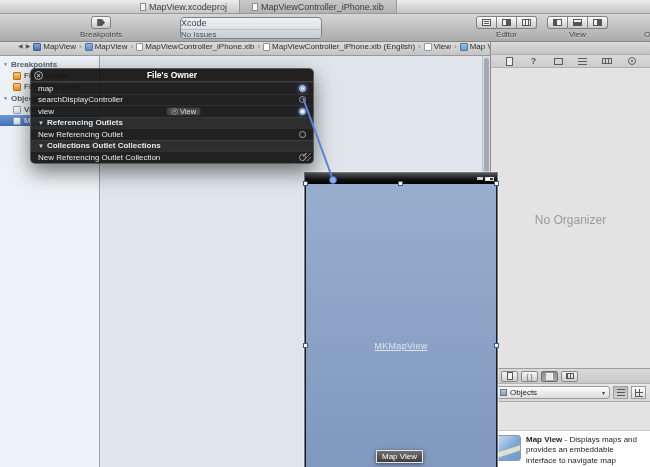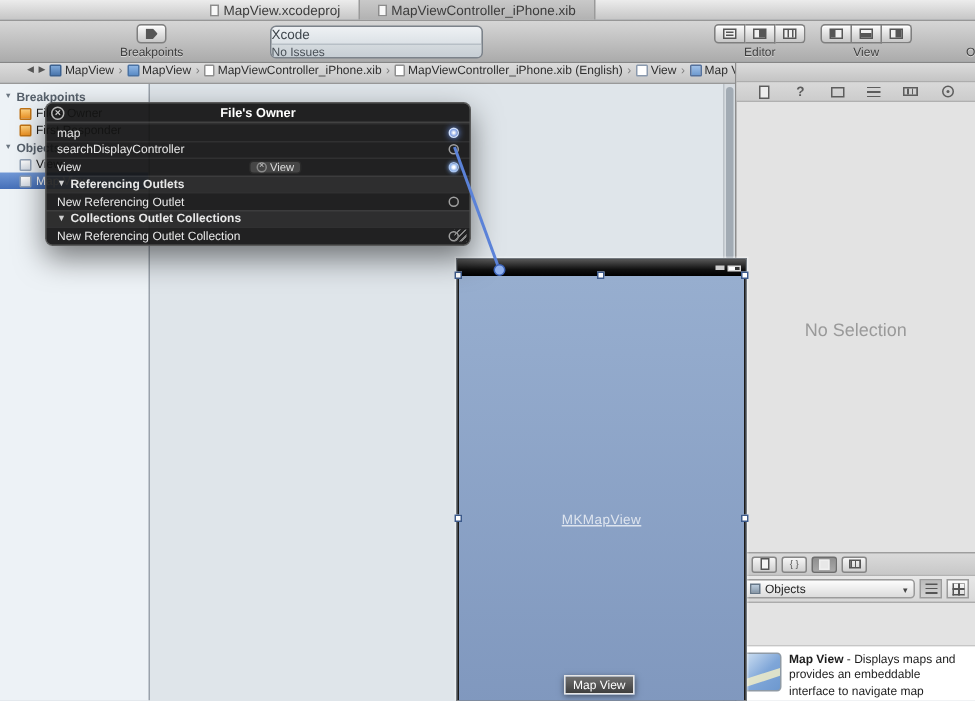--- a/index.html
+++ b/index.html
@@ -357,21 +357,21 @@
     <span class="ii">
         <span class="ii-sliders"></span>
       </span>
     <span class="ii">
         <span class="ii-ruler"></span>
       </span>
     <span class="ii">
         <span class="ii-conn"></span>
       </span>
   </div>
-  <div class="no-selection">No Selection</div>
+  <div class="no-selection">No Organizer</div>
 
   <div class="lib-tabs">
     <span class="lib-tab">
         <span class="lt-box"></span>
       </span>
     <span class="lib-tab">{ }</span>
     <span class="lib-tab sel">
         <span class="lt-cube"></span>
       </span>
     <span class="lib-tab">

